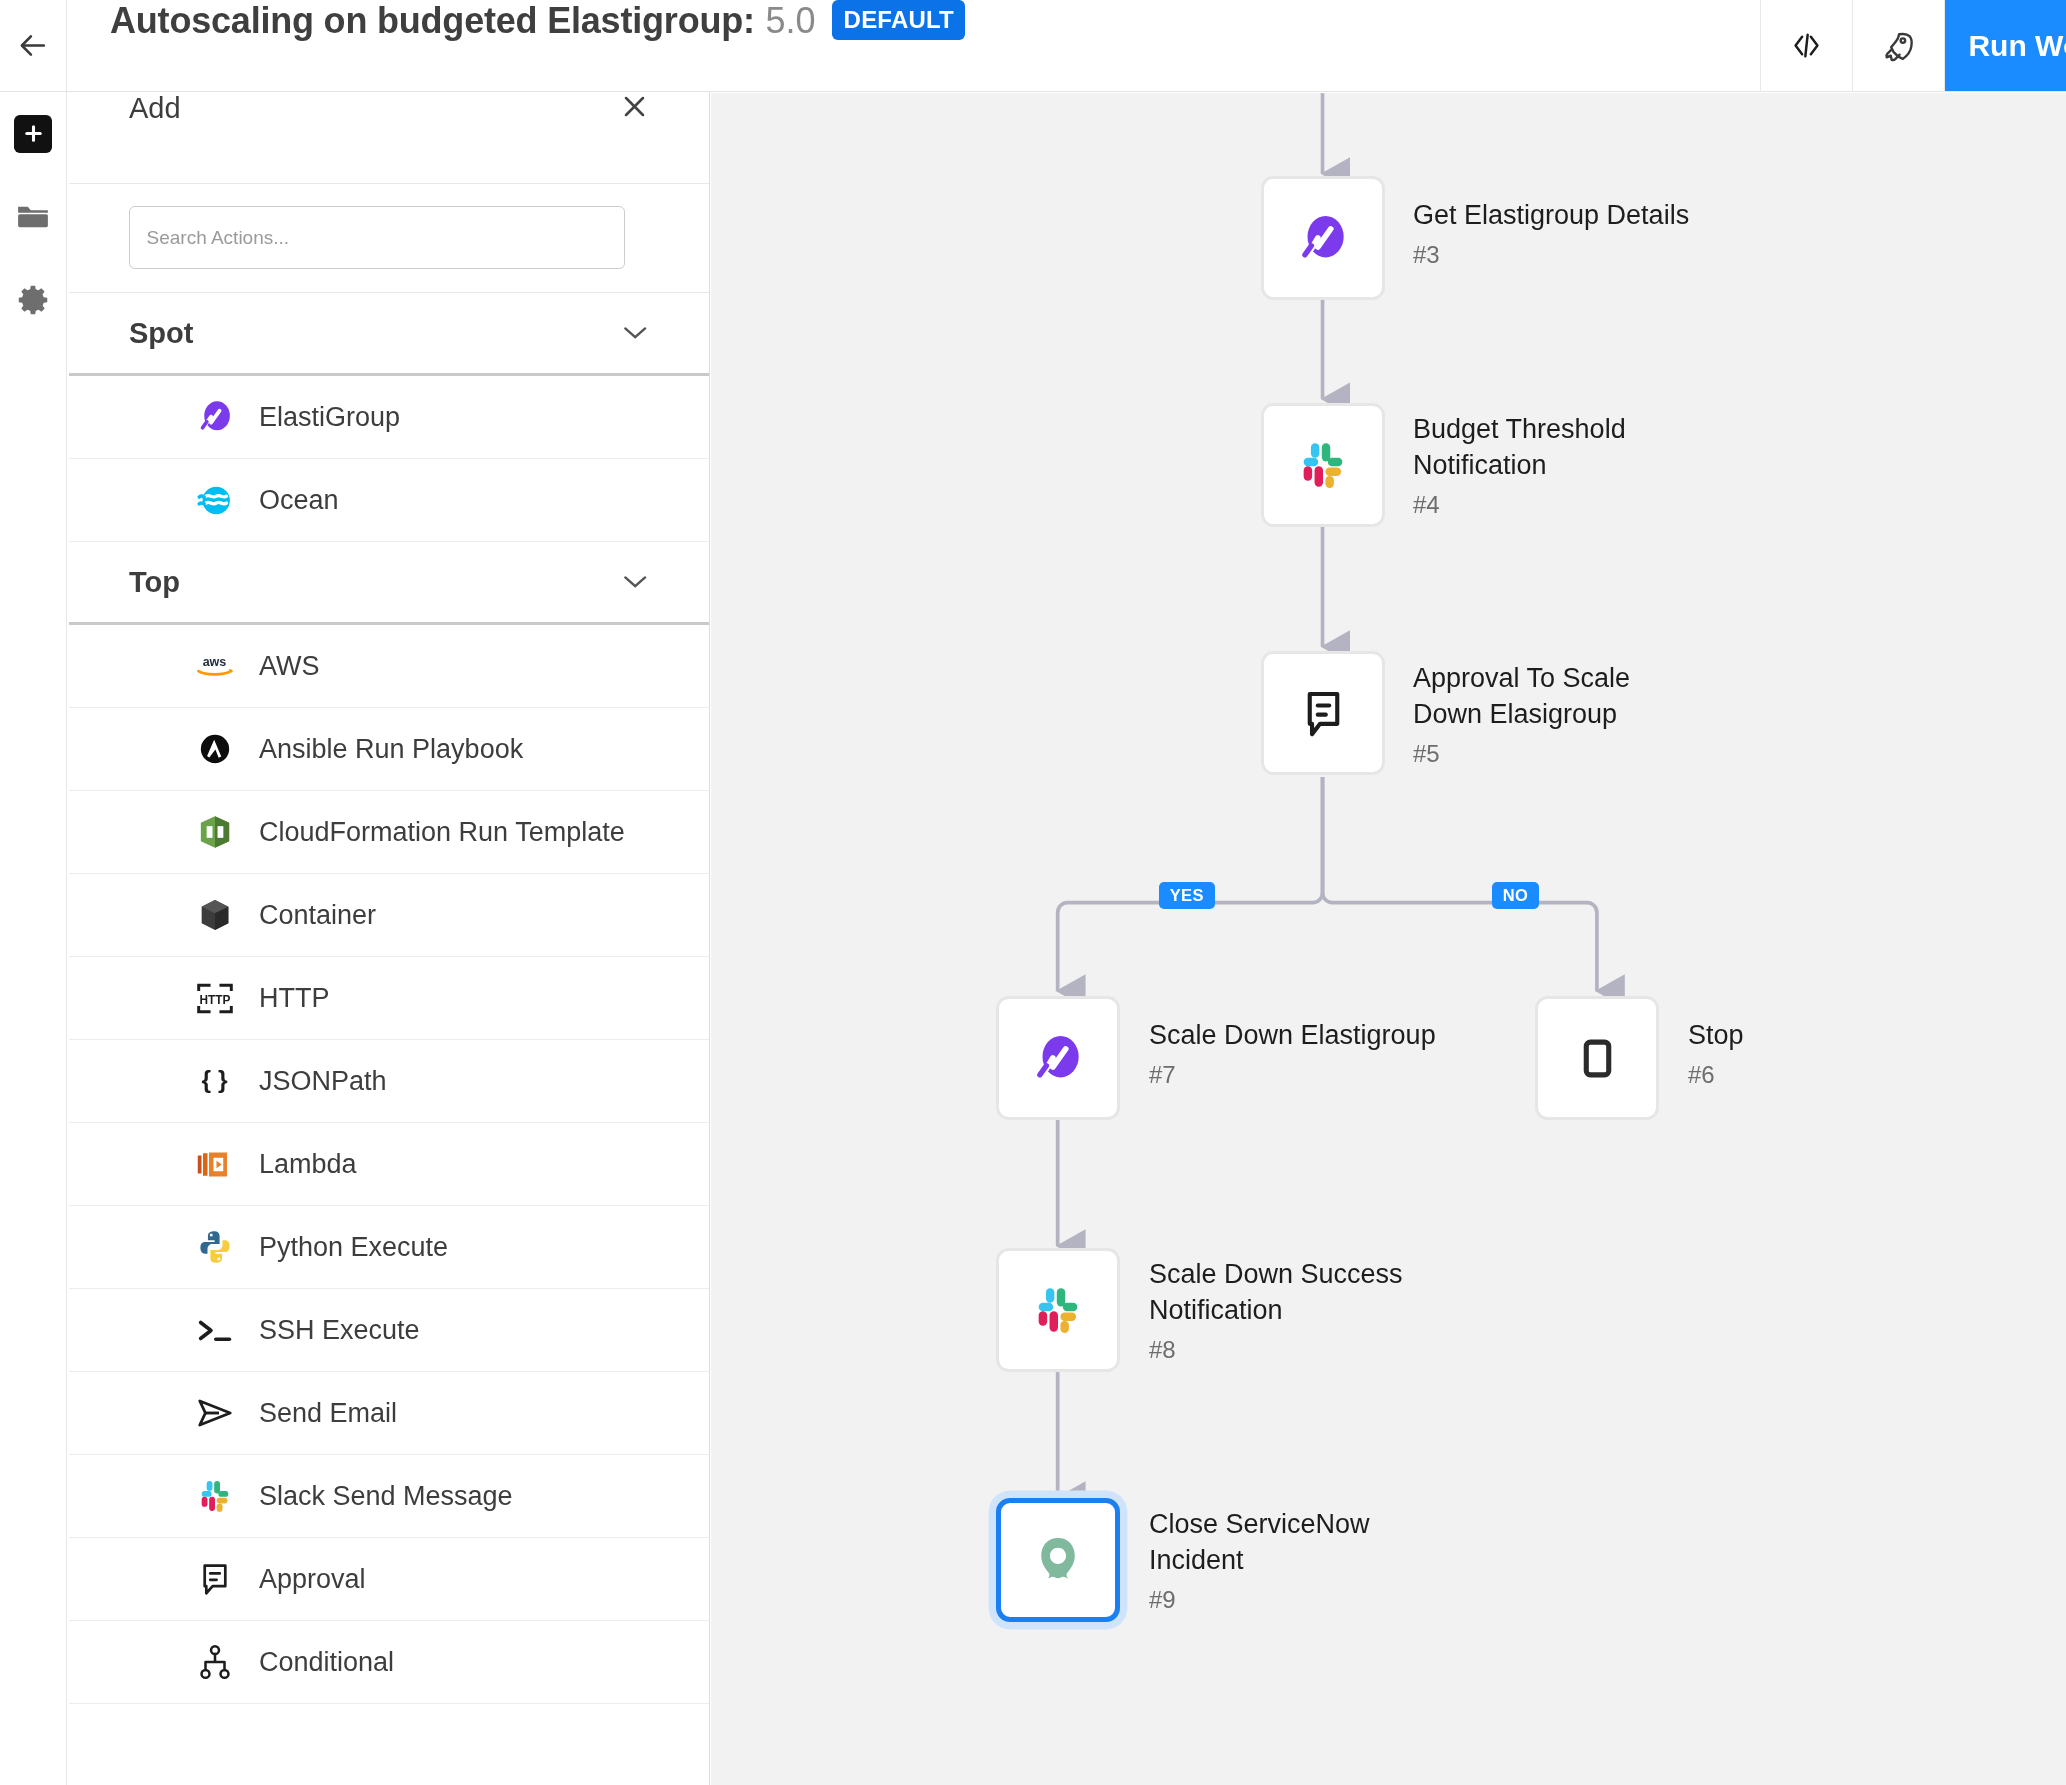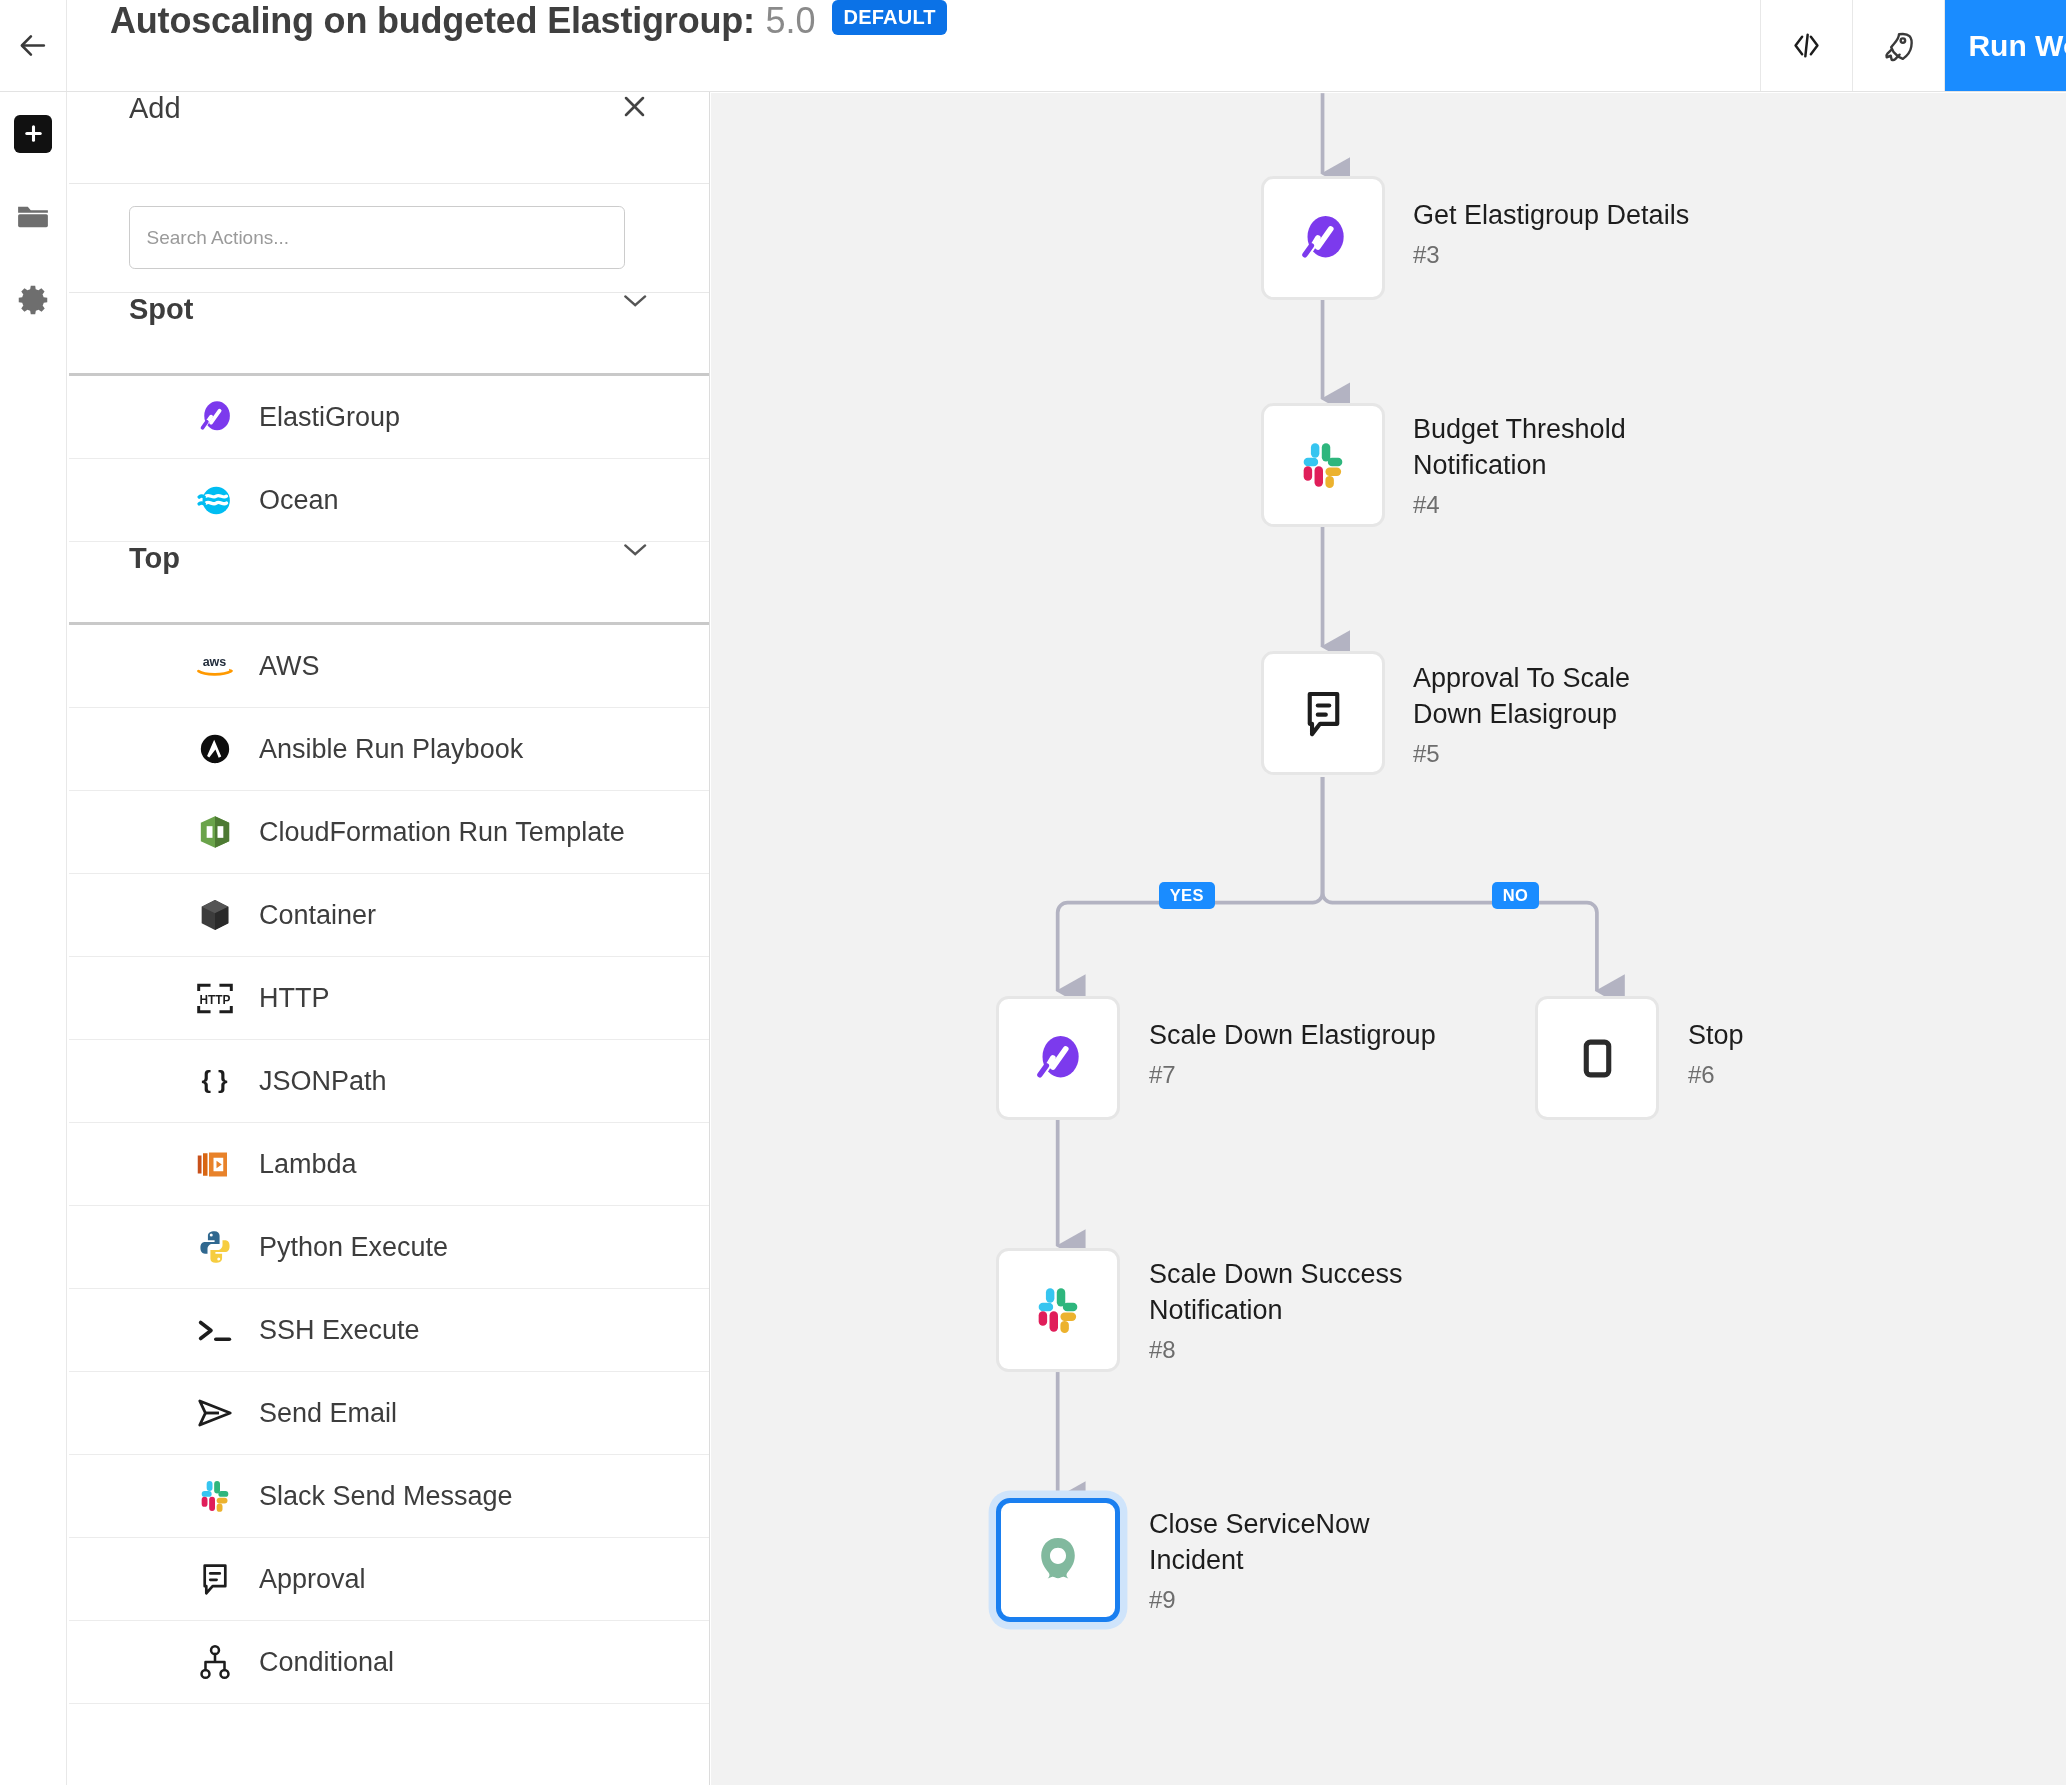--- a/index.html
+++ b/index.html
@@ -26,21 +26,21 @@
   #title-cell {
     flex: 0 0 1694px; display: flex; align-items: flex-start; padding-left: 43px;
     border-right: 1.7px solid #e8e8e8; gap: 10.7px;
   }
   #wf-title {
     font-size: 36px; font-weight: 700; color: #3f3f3f; letter-spacing: -0.2px;
     white-space: nowrap;
   }
   #wf-version { font-size: 36px; font-weight: 400; color: #8a8a8a; }
   #badge-default {
-    background: #0b72e7; color: #ffffff; font-size: 20px; font-weight: 700;
+    background: #0b72e7; color: #ffffff; font-size: 24px; font-weight: 700;
     padding: 5.8px 11.6px; border-radius: 5.8px; letter-spacing: 0.2px;
     margin-left: 5.8px; white-space: nowrap;
   }
   .icon-cell {
     width: 92px; height: 100%; display: flex; align-items: center;
     justify-content: center; border-right: 1.7px solid #e8e8e8; cursor: pointer;
     background: #fff;
   }
   #run-btn {
     width: 248px; height: 100%; background: #1a8cff; color: #fff;
@@ -77,21 +77,21 @@
   #add-close { width: 29px; height: 29px; cursor: pointer; }
   #search-wrap { padding: 22px 60px 23px 60px; border-bottom: 1.2px solid #e8e8e8; }
   #search-input {
     width: 496px; height: 63px; border: 1.7px solid #cccccc; border-radius: 5.8px;
     font-size: 19px; color: #444; padding: 0 16.5px; background: #fff;
     font-family: "Liberation Sans", sans-serif; outline: none;
   }
   #search-input::placeholder { color: #9a9a9a; }
 
   .group-head {
-    height: 83px; display: flex; justify-content: space-between;
+    height: 83px; display: flex; align-items: center; justify-content: space-between;
     padding: 0 61px 0 60px; border-bottom: 3.3px solid #c9c9c9;
     cursor: pointer; background: #fff;
   }
   .group-head-label { font-size: 29px; font-weight: 700; color: #3d3d3d; }
   .chev { width: 26.4px; height: 15.7px; }
 
   .action-row {
     height: 83px; display: flex; align-items: center; padding-left: 124px;
     gap: 23px; border-bottom: 1.2px solid #ececec; cursor: pointer; background: #fff;
   }

